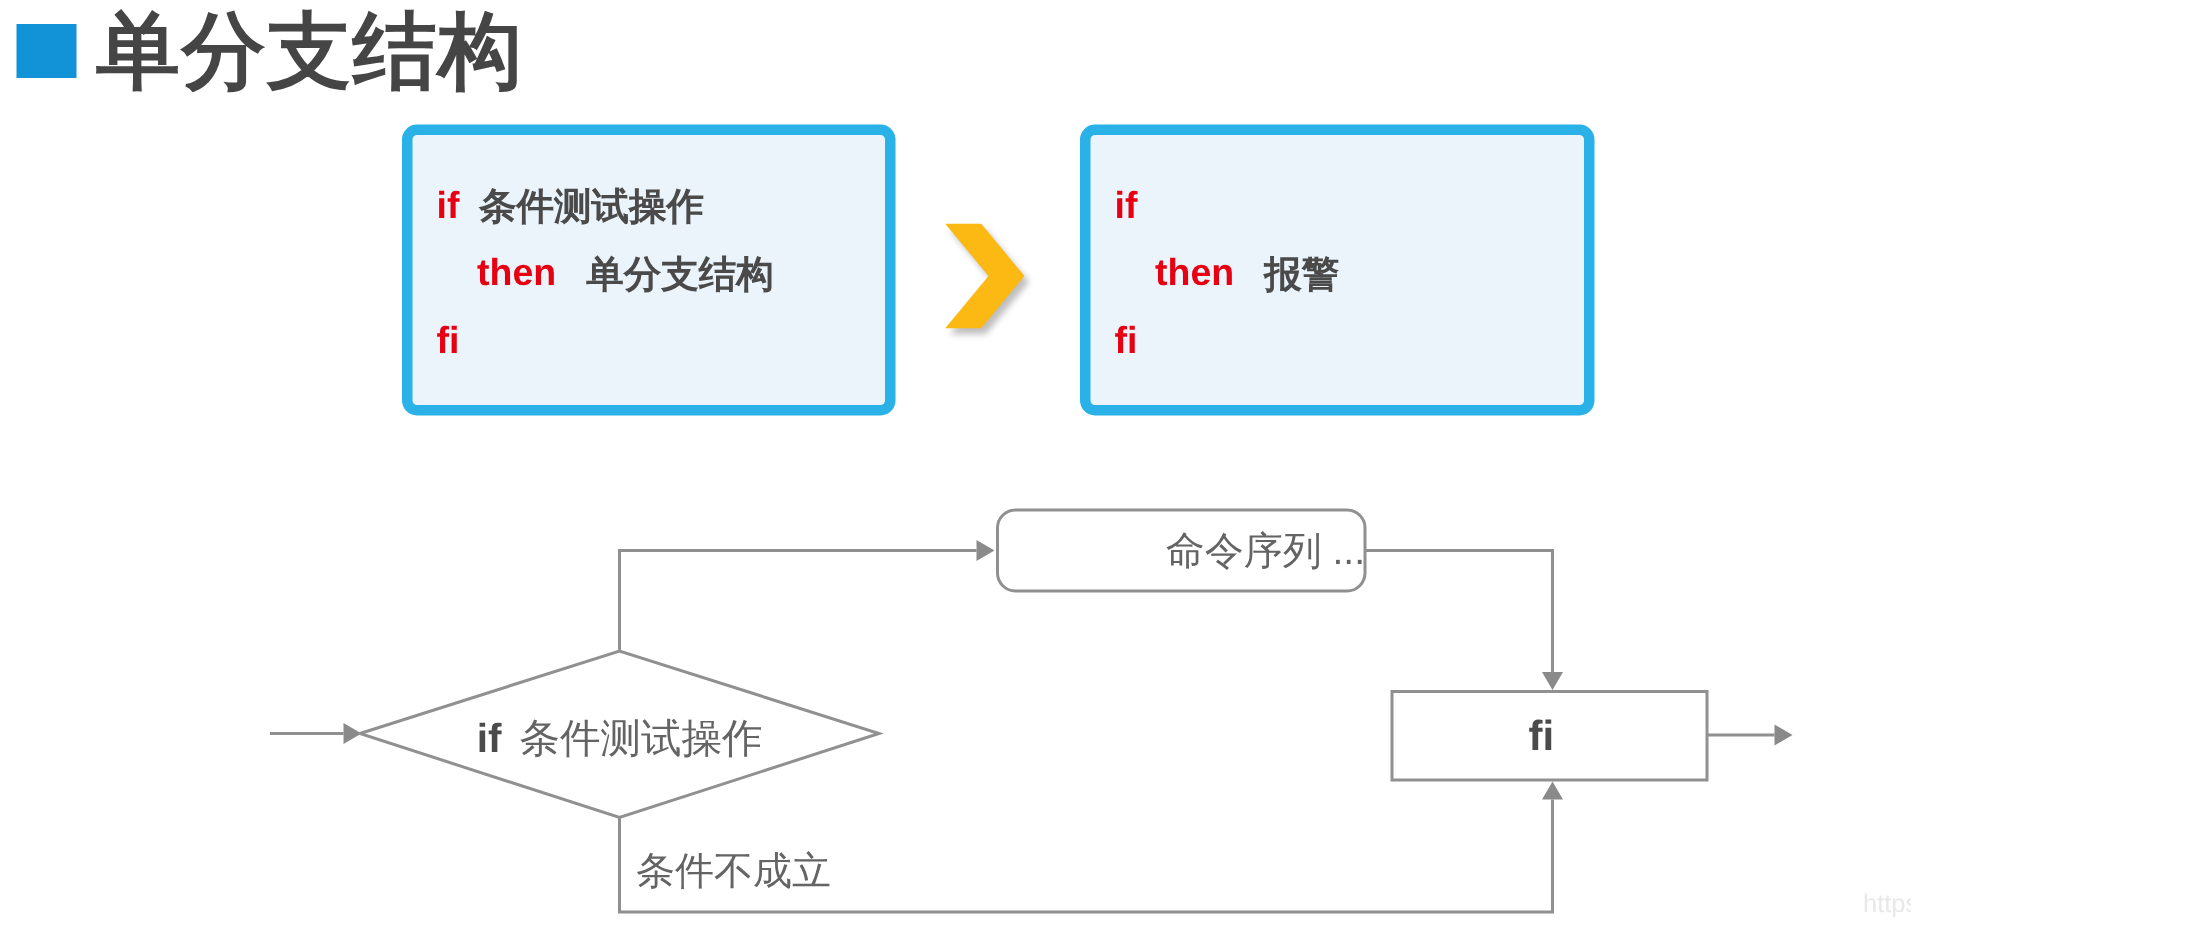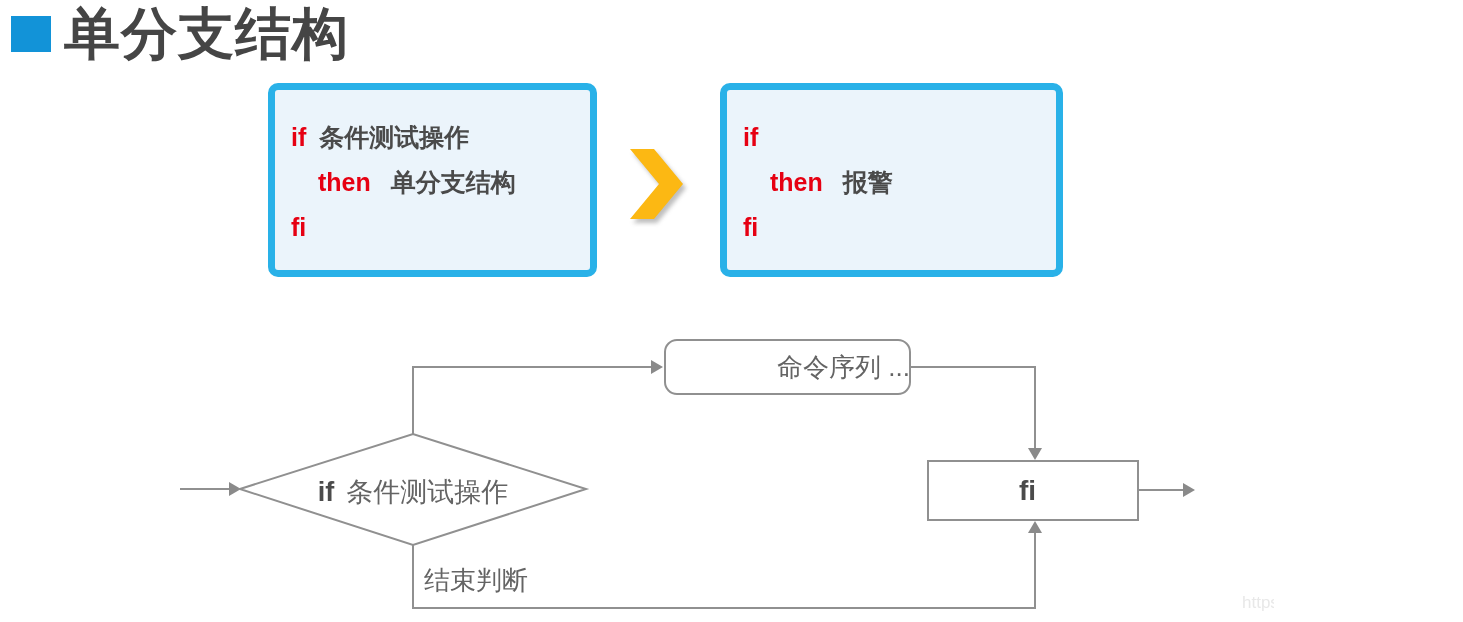--- a/index.html
+++ b/index.html
@@ -170,21 +170,21 @@
     <polyline class="flow-line" points="413,225 413,288 1035,288 1035,213"></polyline>
     <polygon class="flow-arrow" points="1028,213 1042,213 1035,201"></polygon>
   </svg>
 
   <div class="flow-label diamond-label">
     <span class="flow-kw">if</span><span>条件测试操作</span>
   </div>
 
 
   <div class="flow-label false-label">
-    <span>结束判断</span>
+    <span>条件不成立</span>
   </div>
 
   <div class="flow-label action-label">
     <span>命令序列 ...</span>
   </div>
 
   <div class="flow-label end-label">
     <span class="flow-kw">fi</span>
   </div>
 

